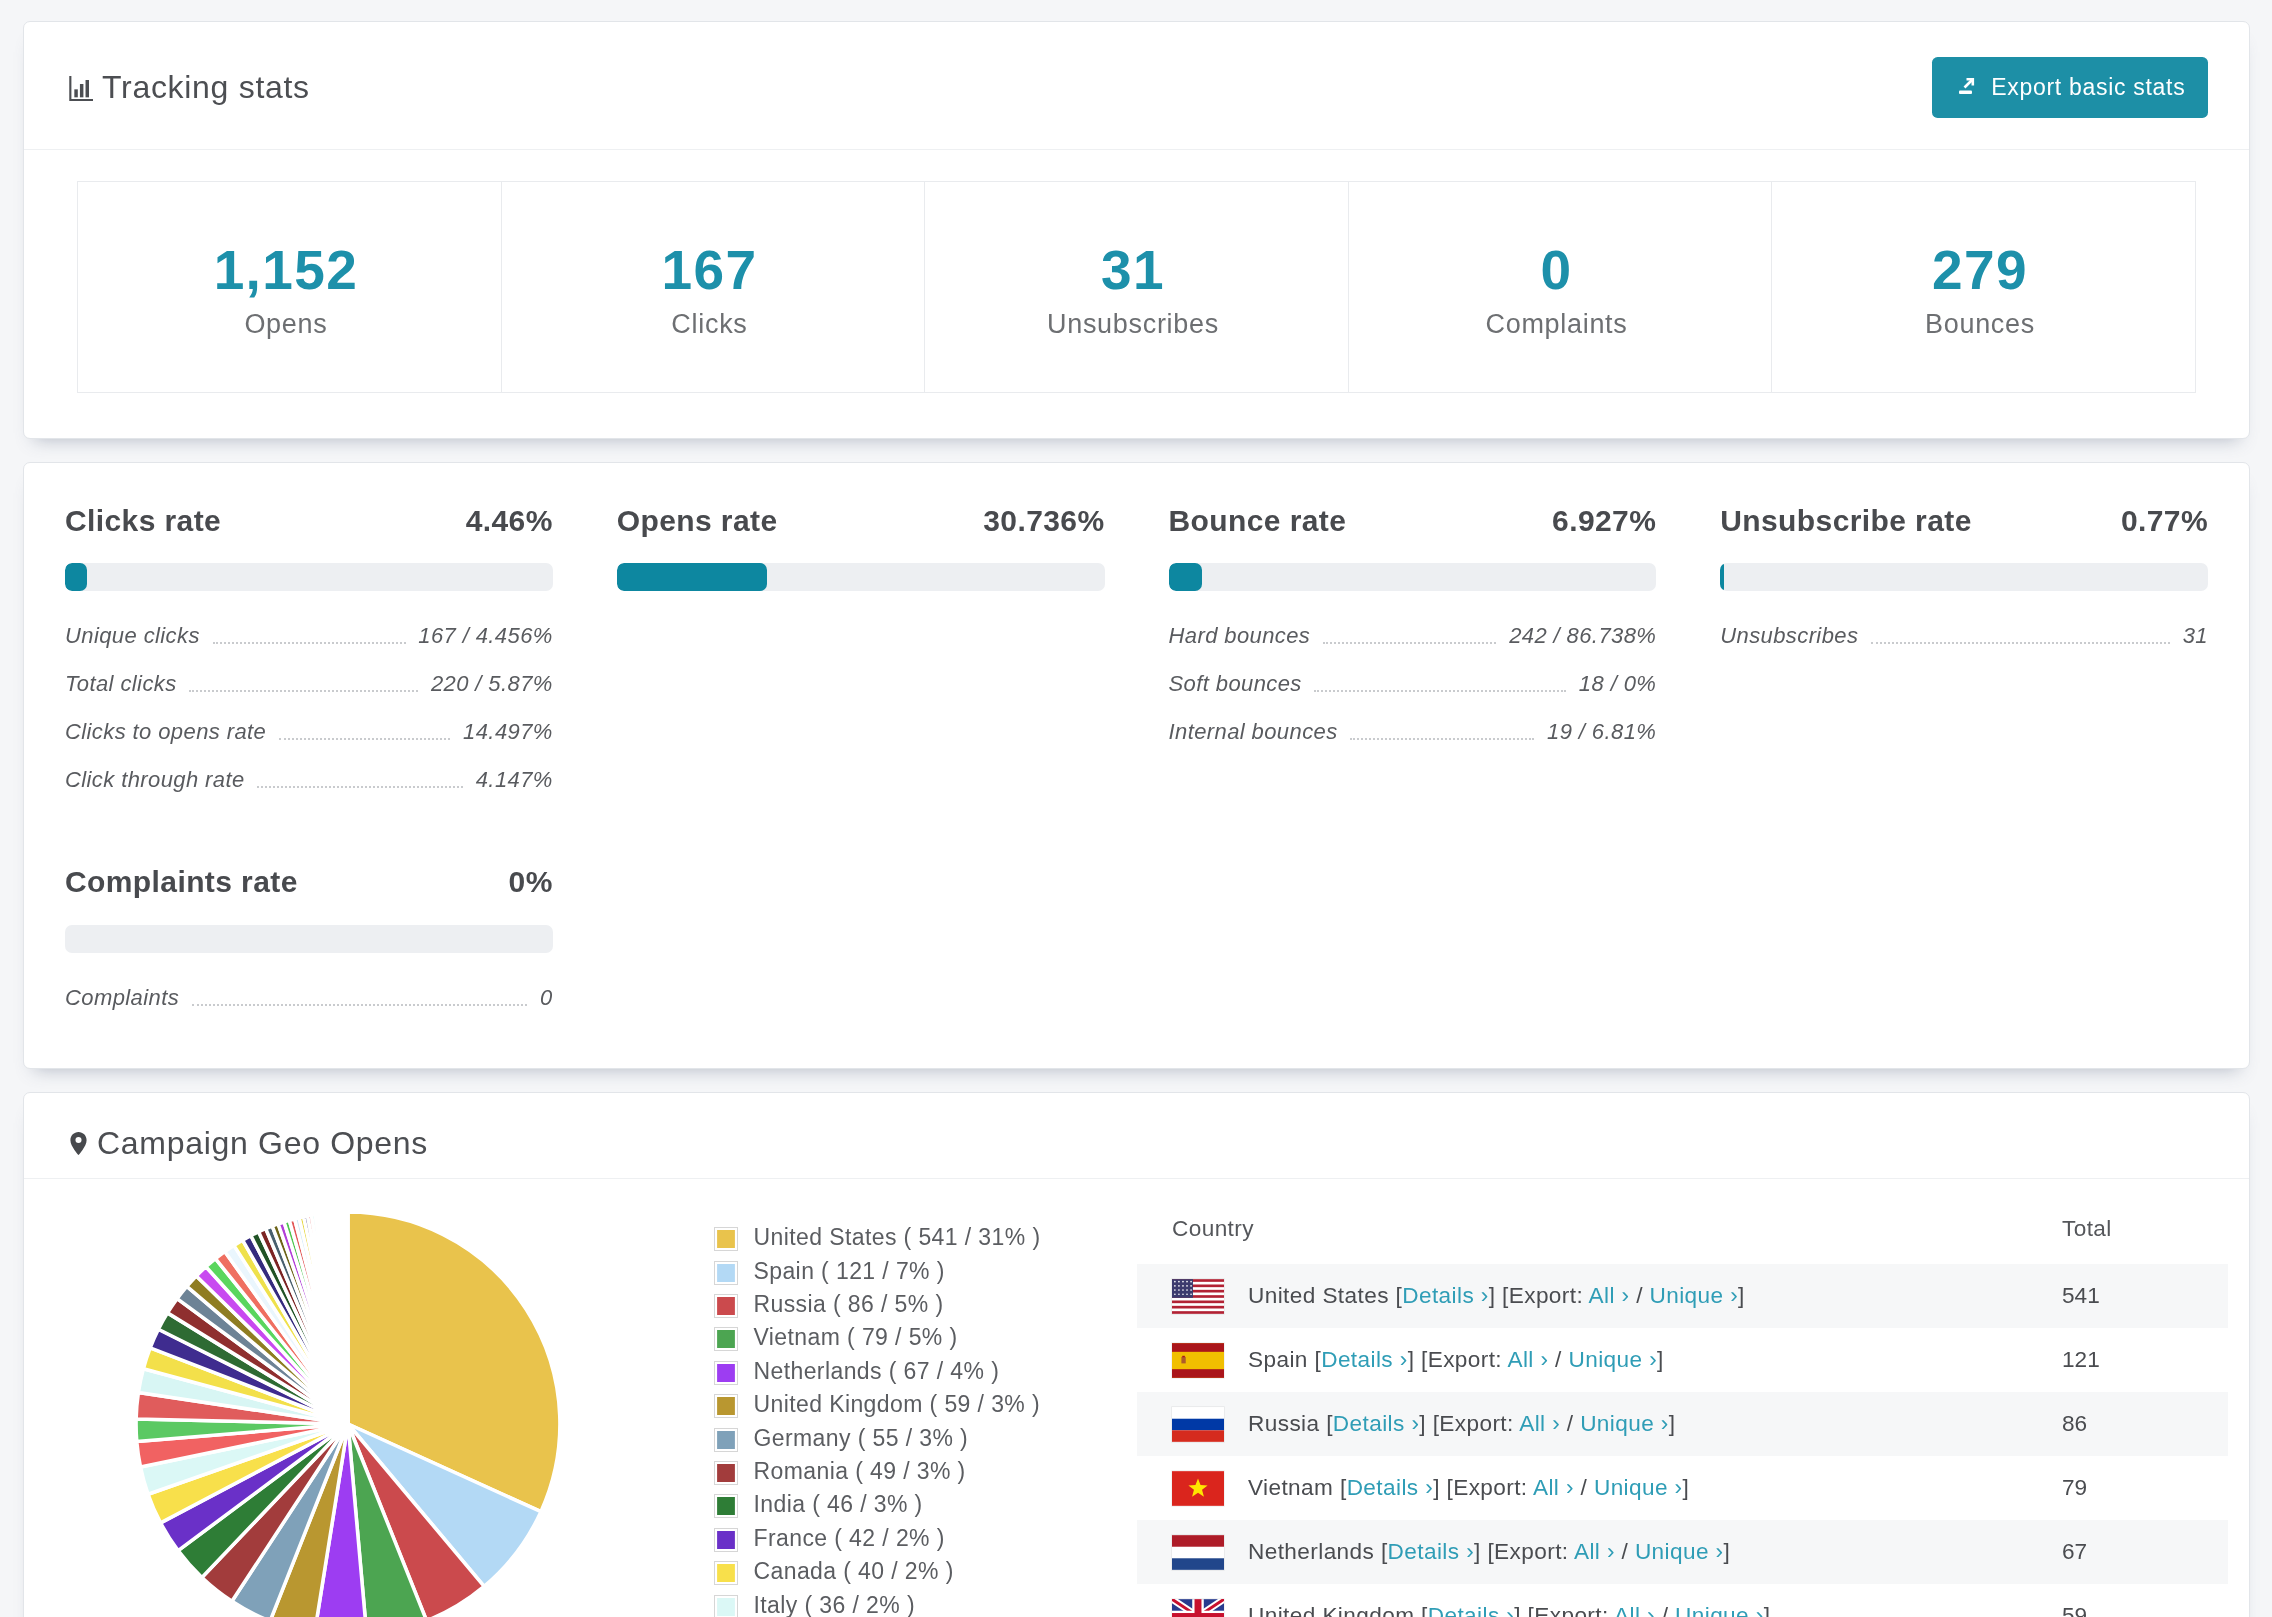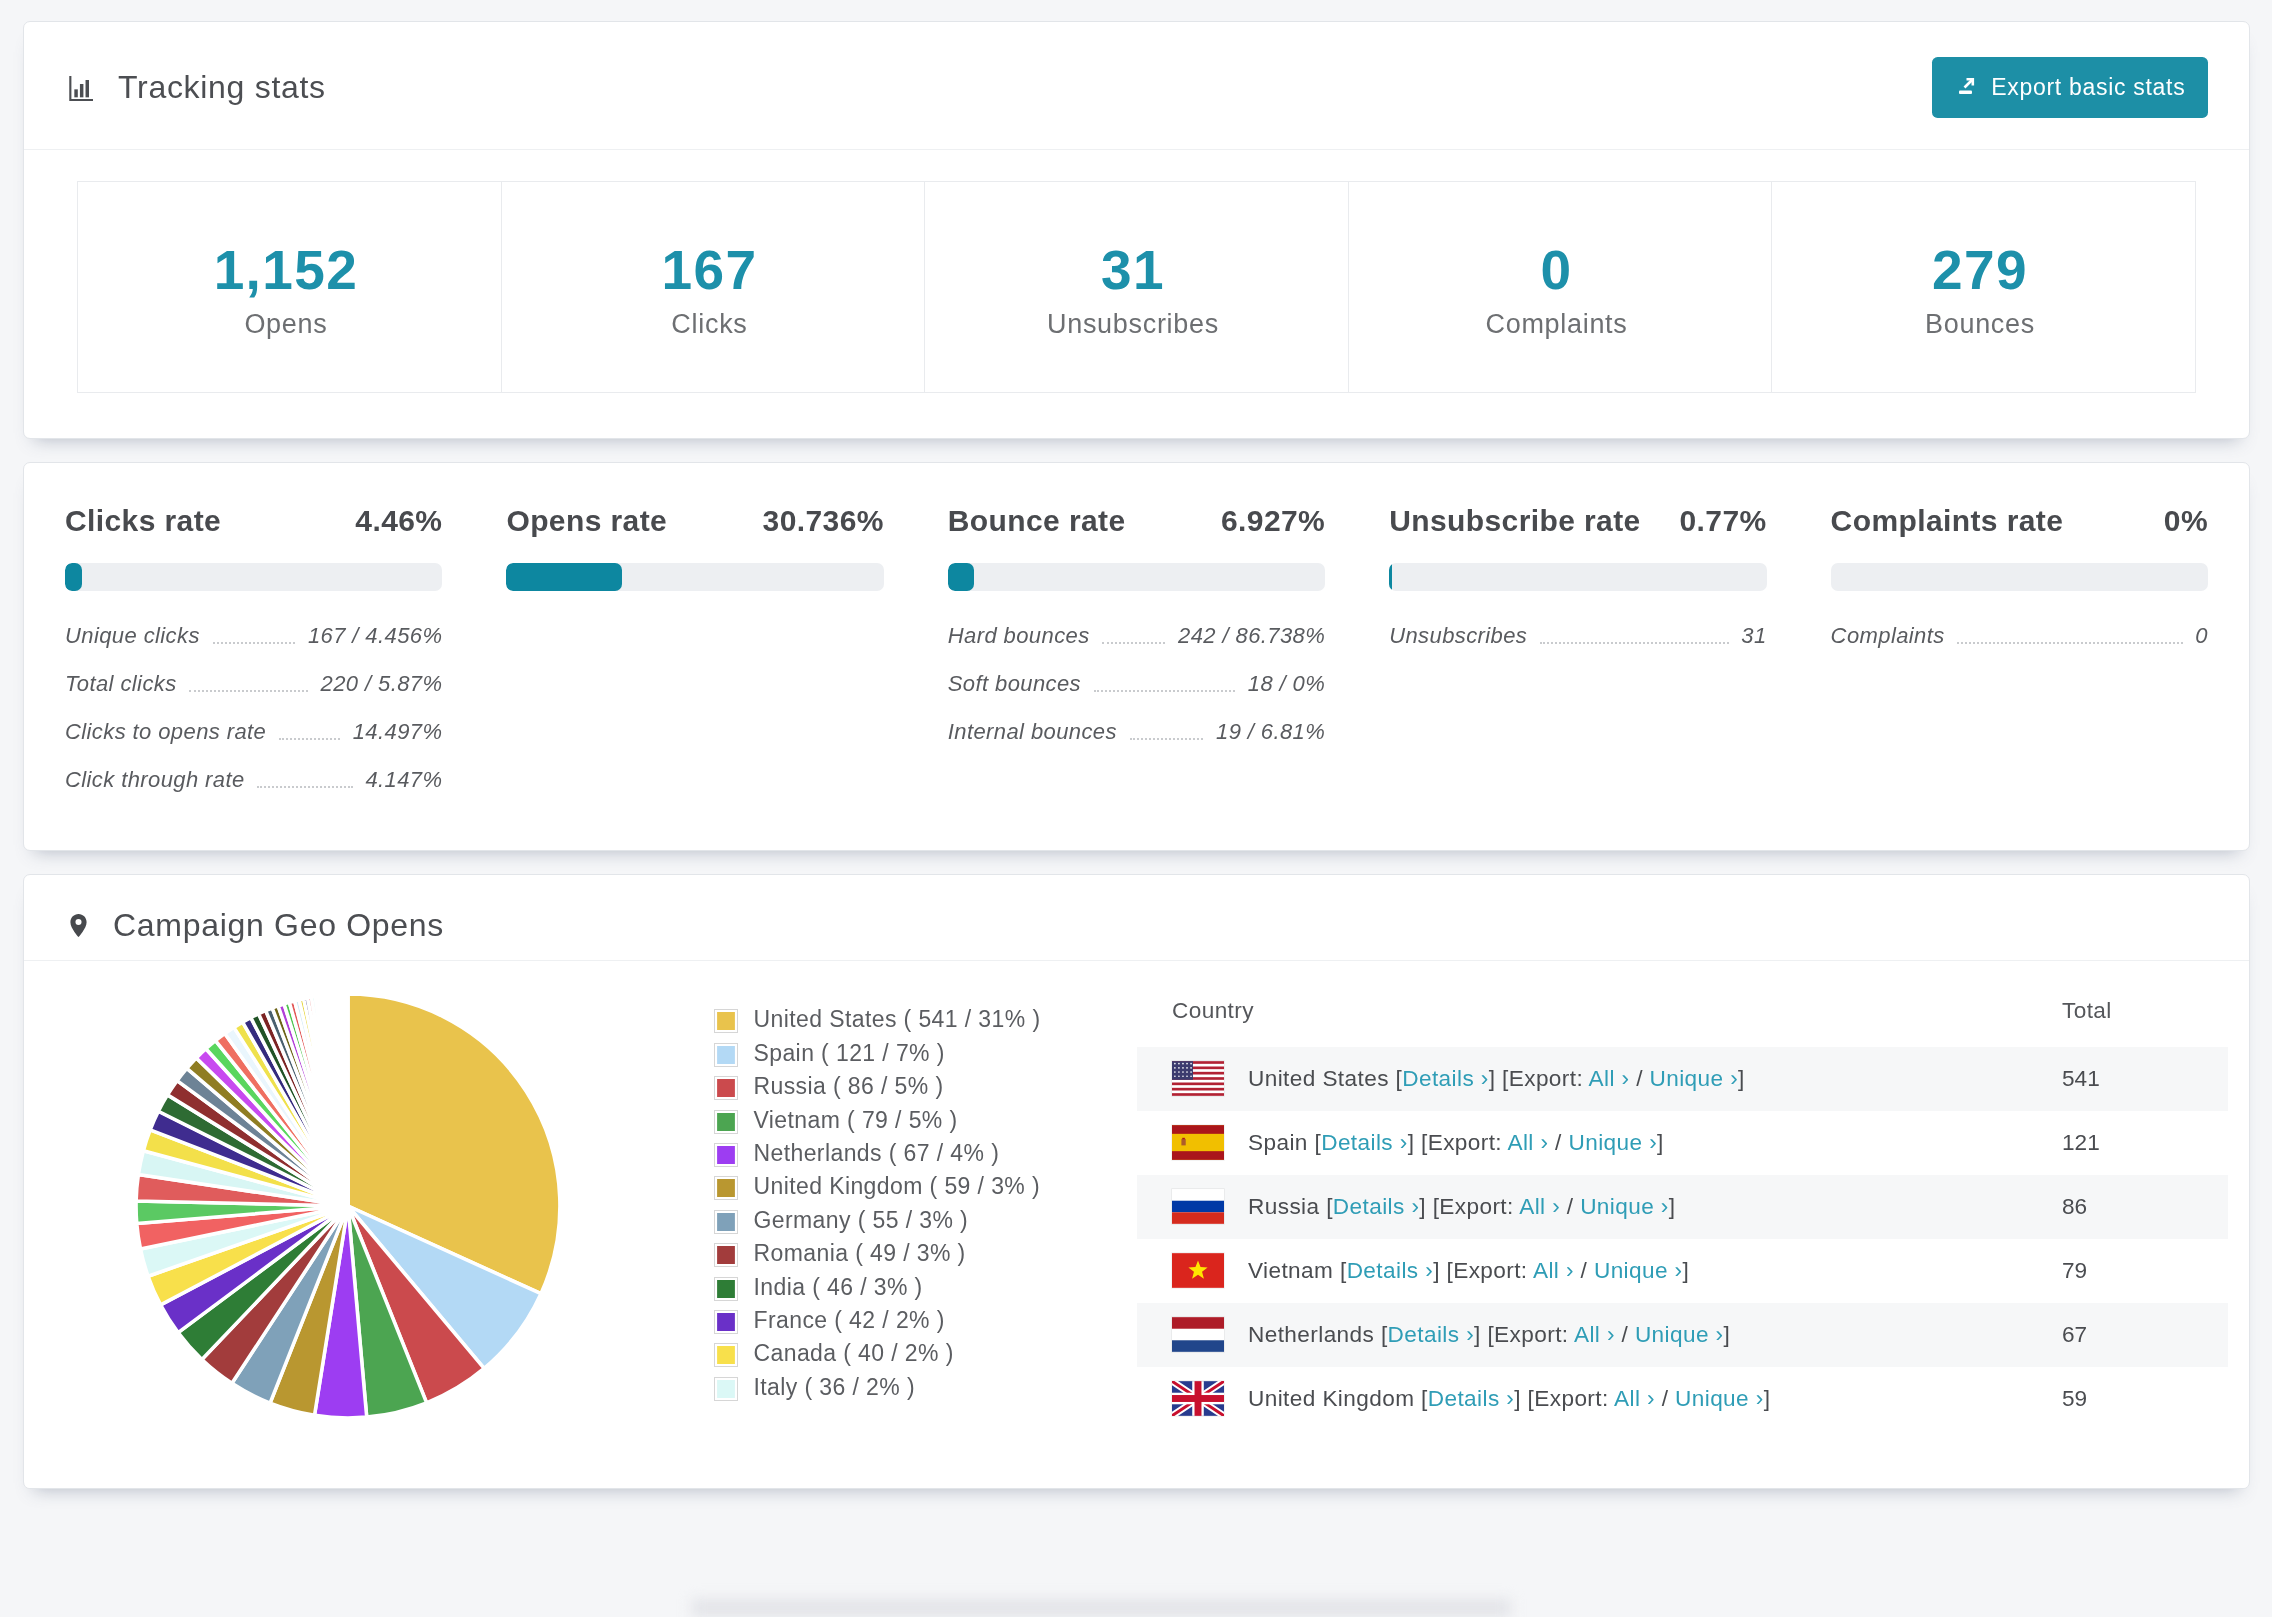--- a/index.html
+++ b/index.html
@@ -17,21 +17,21 @@
     box-shadow:0 12.7px 17px -11.3px rgba(100,110,135,.45);
     margin:0 23px;
     position:relative;
   }
   #card-tracking { margin-top:21px; }
   .card-head {
     display:flex; align-items:center;
     padding:35px 41px 31px 41px;
     border-bottom:1.4px solid #eef0f2;
   }
-  .head-title { font-size:32px; color:#4c4e52; display:flex; align-items:center; gap:21px; font-weight:normal; letter-spacing:0.7px; }
+  .head-title { font-size:32px; color:#4c4e52; display:flex; align-items:center; gap:5px; font-weight:normal; letter-spacing:0.7px; }
   .head-title svg { display:block; }
   .export-btn {
     margin-left:auto;
     background:#1d8fa6; color:#fff;
     font-family:inherit;
     font-size:23px; letter-spacing:0.7px;
     padding:15.5px 22.6px;
     border:none; border-radius:5.6px;
     display:flex; align-items:center; gap:12.7px;
     cursor:pointer;
@@ -44,21 +44,21 @@
     margin-left:-1.4px;
     padding:56px 7px 52px 0;
     background:#fff;
   }
   .sum-cell:first-child { margin-left:0; }
   .sum-value { font-size:55px; font-weight:bold; color:#1d90aa; letter-spacing:1.4px; }
   .sum-label { font-size:27px; color:#6d6f72; margin-top:7px; letter-spacing:0.7px; }
 
   
   #card-rates { margin-top:23px; padding:41px 41px 56px 41px; }
-  #rates { display:grid; grid-template-columns:1fr 1fr 1fr 1fr 1fr; column-gap:64px; row-gap:71px; }
+  #rates { display:grid; grid-template-columns:1fr 1fr 1fr 1fr; column-gap:64px; row-gap:71px; }
   .p-head { display:flex; justify-content:space-between; align-items:baseline; font-size:30px; font-weight:bold; color:#484a4e; letter-spacing:0.4px; }
   .bar { height:28px; background:#edeff2; border-radius:7px; margin-top:25.4px; overflow:hidden; }
   .fill { height:100%; background:#0d87a0; border-radius:7px; min-width:0; }
   .p-rows { margin-top:32px;font-style:italic; }
   .r-row { display:flex; align-items:flex-end; font-size:22px; color:#595b5f; margin-top:20.5px; letter-spacing:0.4px; }
   .r-row:first-child { margin-top:0; }
   .r-label, .r-val { white-space:nowrap; padding-bottom:1.4px; }
   .leader { flex:1; border-bottom:2.1px dotted #c9cbce; margin:0 12.7px 6.4px 12.7px; min-width:28px; }
 
   

